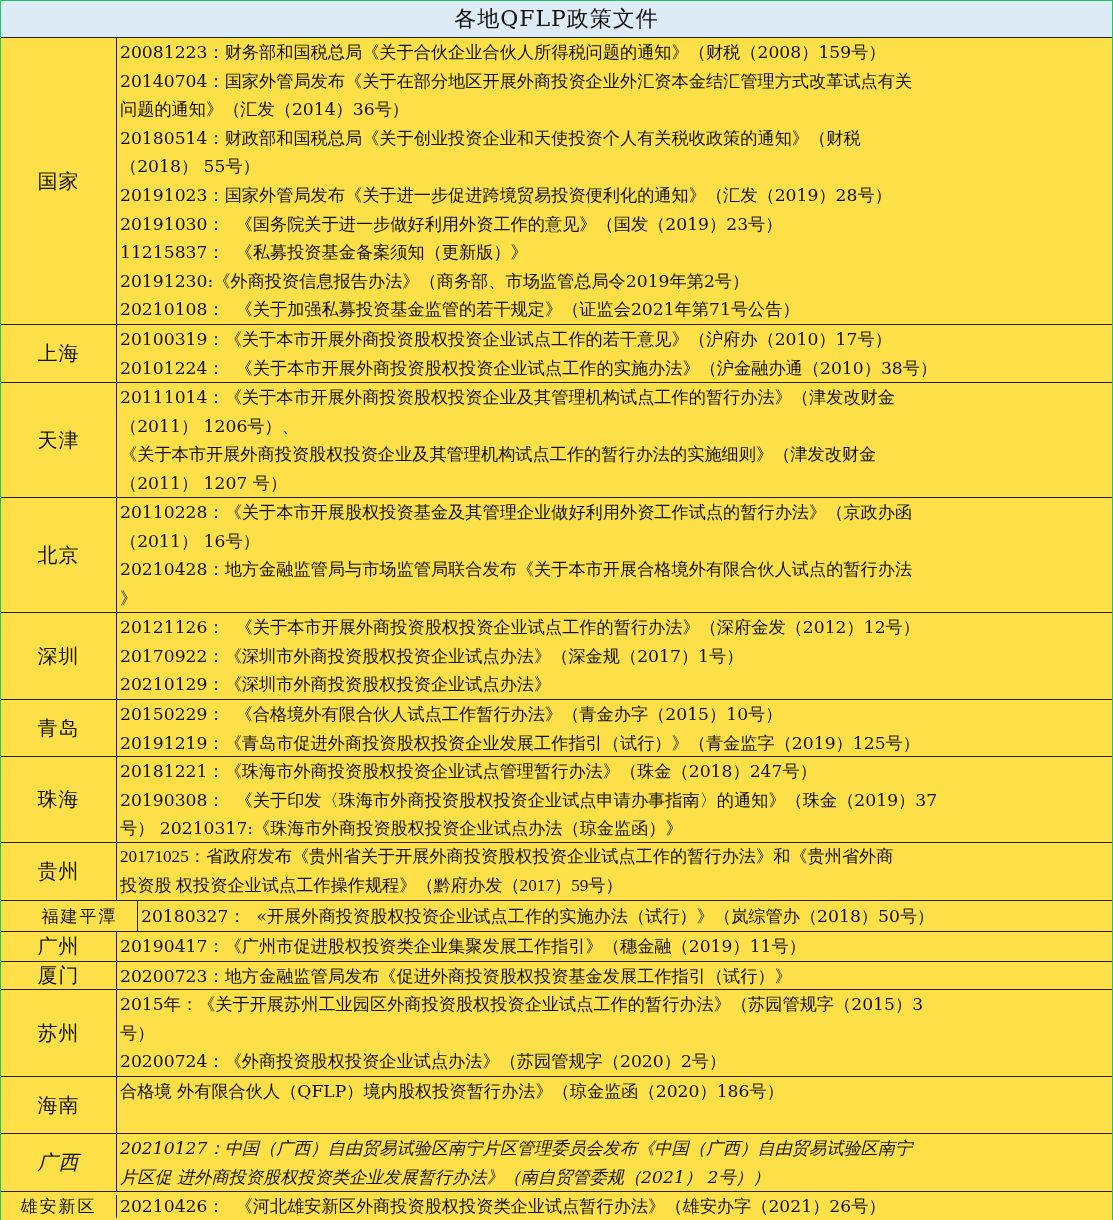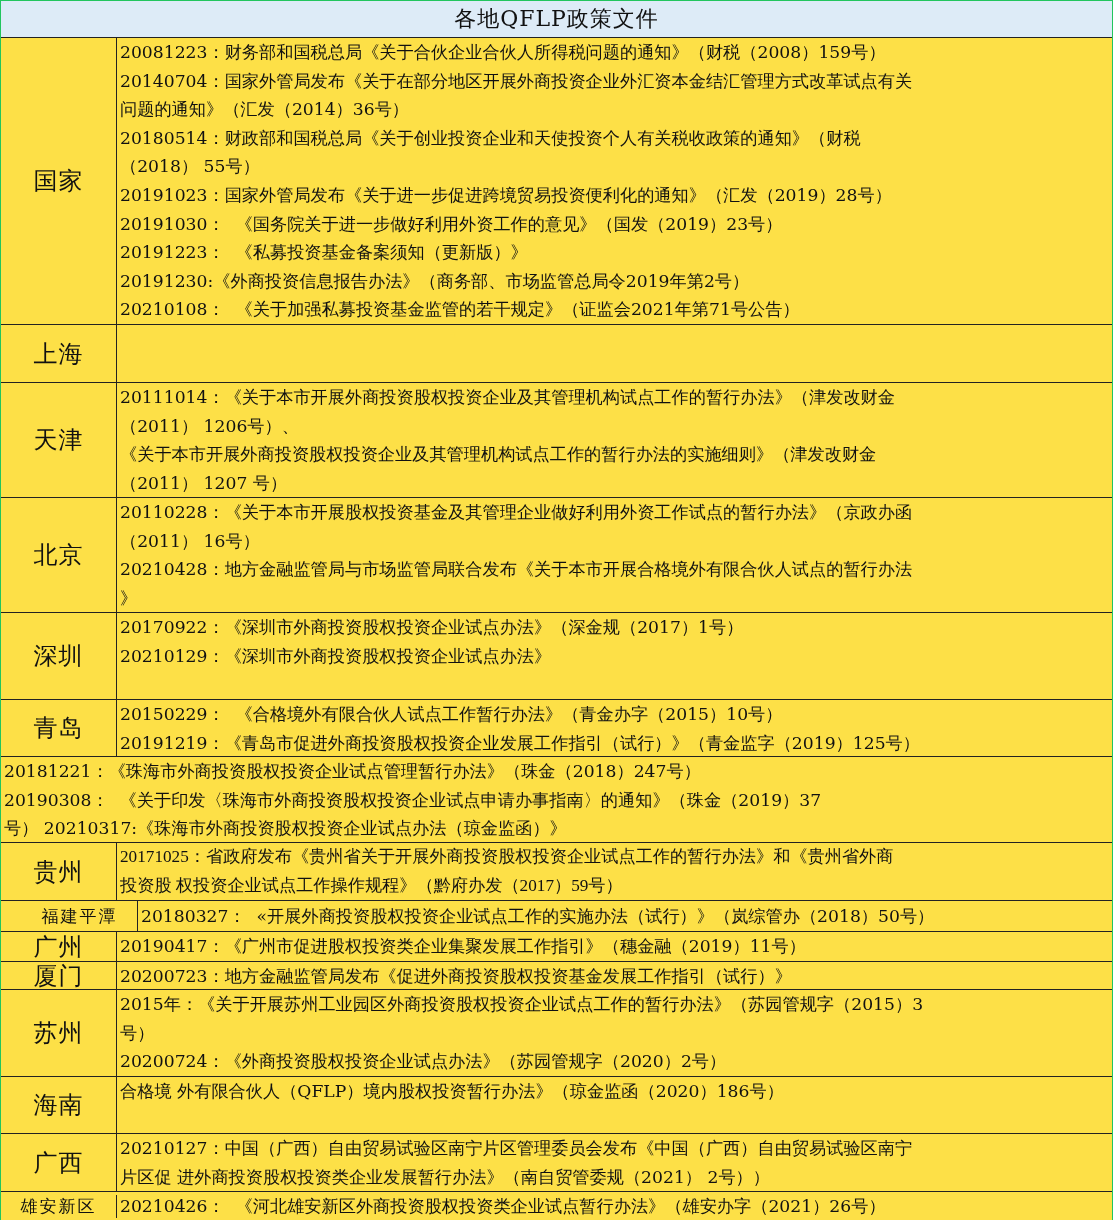--- a/index.html
+++ b/index.html
@@ -8,21 +8,21 @@
     .title-row {
       height: 36px; background: #ddebf7; border-bottom: 1px solid #222;
       display: flex; align-items: center; justify-content: center;
       font-size: 22px; letter-spacing: 1px;
     }
     .row { display: flex; border-bottom: 1px solid #222; }
     .row:last-child { border-bottom: none; }
     .region {
       width: 115px; flex: 0 0 115px; border-right: 1px solid #222;
       display: flex; align-items: center; justify-content: center;
-      font-size: 24px; letter-spacing: 1px;
+      font-size: 20px; letter-spacing: 1px;
     }
     .region.small { font-size: 17px; letter-spacing: 2px; }
     .docs { flex: 1; padding: 0 4px 0 3px; }
     .line {
       font-size: 17.2px; line-height: 28.6px; white-space: pre; overflow: hidden;
     }
   </style>
 </head>
 <body>
 
@@ -32,27 +32,31 @@
       <div class="row" style="height: 286px;">
     <div class="region">国家</div>
     <div class="docs" style="padding-top: 0px;">
           <div class="line">20081223：财务部和国税总局《关于合伙企业合伙人所得税问题的通知》（财税（2008）159号）</div>
           <div class="line">20140704：国家外管局发布《关于在部分地区开展外商投资企业外汇资本金结汇管理方式改革试点有关</div>
           <div class="line">问题的通知》（汇发（2014）36号）</div>
           <div class="line">20180514：财政部和国税总局《关于创业投资企业和天使投资个人有关税收政策的通知》（财税</div>
           <div class="line">（2018） 55号）</div>
           <div class="line">20191023：国家外管局发布《关于进一步促进跨境贸易投资便利化的通知》（汇发（2019）28号）</div>
           <div class="line">20191030：  《国务院关于进一步做好利用外资工作的意见》（国发（2019）23号）</div>
-          <div class="line">20191223：  《私募投资基金备案须知（更新版）》</div>
+          <div class="line">11215837：  《私募投资基金备案须知（更新版）》</div>
           <div class="line">20191230:《外商投资信息报告办法》（商务部、市场监管总局令2019年第2号）</div>
           <div class="line">20210108：  《关于加强私募投资基金监管的若干规定》（证监会2021年第71号公告）</div>
         </div>
   </div>
       <div class="row" style="height: 57px;">
     <div class="region">上海</div>
+    <div class="docs" style="padding-top: 0px;">
+          <div class="line">20100319：《关于本市开展外商投资股权投资企业试点工作的若干意见》（沪府办（2010）17号）</div>
+          <div class="line">20101224：  《关于本市开展外商投资股权投资企业试点工作的实施办法》（沪金融办通（2010）38号）</div>
+        </div>
   </div>
       <div class="row" style="height: 114px;">
     <div class="region">天津</div>
     <div class="docs" style="padding-top: 0px;">
           <div class="line">20111014：《关于本市开展外商投资股权投资企业及其管理机构试点工作的暂行办法》（津发改财金</div>
           <div class="line">（2011） 1206号）、</div>
           <div class="line">《关于本市开展外商投资股权投资企业及其管理机构试点工作的暂行办法的实施细则》（津发改财金</div>
           <div class="line">（2011） 1207 号）</div>
         </div>
   </div>
@@ -61,32 +65,34 @@
     <div class="docs" style="padding-top: 0px;">
           <div class="line">20110228：《关于本市开展股权投资基金及其管理企业做好利用外资工作试点的暂行办法》（京政办函</div>
           <div class="line">（2011） 16号）</div>
           <div class="line">20210428：地方金融监管局与市场监管局联合发布《关于本市开展合格境外有限合伙人试点的暂行办法</div>
           <div class="line">》</div>
         </div>
   </div>
       <div class="row" style="height: 86px;">
     <div class="region">深圳</div>
     <div class="docs" style="padding-top: 0.0999999px;">
+          <div class="line">20121126：  《关于本市开展外商投资股权投资企业试点工作的暂行办法》（深府金发（2012）12号）</div>
           <div class="line">20170922：《深圳市外商投资股权投资企业试点办法》（深金规（2017）1号）</div>
           <div class="line">20210129：《深圳市外商投资股权投资企业试点办法》</div>
         </div>
   </div>
       <div class="row" style="height: 56px;">
     <div class="region">青岛</div>
     <div class="docs" style="padding-top: 0px;">
           <div class="line">20150229：  《合格境外有限合伙人试点工作暂行办法》（青金办字（2015）10号）</div>
           <div class="line">20191219：《青岛市促进外商投资股权投资企业发展工作指引（试行）》（青金监字（2019）125号）</div>
         </div>
   </div>
       <div class="row" style="height: 85px;">
+    <div class="region">珠海</div>
     <div class="docs" style="padding-top: 0px;">
           <div class="line">20181221：《珠海市外商投资股权投资企业试点管理暂行办法》（珠金（2018）247号）</div>
           <div class="line">20190308：  《关于印发〈珠海市外商投资股权投资企业试点申请办事指南〉的通知》（珠金（2019）37</div>
           <div class="line">号） 20210317:《珠海市外商投资股权投资企业试点办法（琼金监函）》</div>
         </div>
   </div>
       <div class="row" style="height: 57px; font-family: Liberation Serif, serif;">
     <div class="region">贵州</div>
     <div class="docs" style="padding-top: 0px;">
           <div class="line">20171025：省政府发布《贵州省关于开展外商投资股权投资企业试点工作的暂行办法》和《贵州省外商</div>
@@ -118,21 +124,21 @@
           <div class="line">号）</div>
           <div class="line">20200724：《外商投资股权投资企业试点办法》（苏园管规字（2020）2号）</div>
         </div>
   </div>
       <div class="row" style="height: 56px;">
     <div class="region">海南</div>
     <div class="docs" style="padding-top: 0px;">
           <div class="line">合格境 外有限合伙人（QFLP）境内股权投资暂行办法》（琼金监函（2020）186号）</div>
         </div>
   </div>
-      <div class="row" style="height: 57px;">
+      <div class="row" style="height: 57px; font-style: italic;">
     <div class="region">广西</div>
     <div class="docs" style="padding-top: 0px;">
           <div class="line">20210127：中国（广西）自由贸易试验区南宁片区管理委员会发布《中国（广西）自由贸易试验区南宁</div>
           <div class="line">片区促 进外商投资股权投资类企业发展暂行办法》（南自贸管委规（2021） 2号））</div>
         </div>
   </div>
       <div class="row" style="height: 28px; align-items: center;">
     <div class="region small">雄安新区</div>
     <div class="docs" style="padding-top: 0px;">
           <div class="line">20210426：  《河北雄安新区外商投资股权投资类企业试点暂行办法》（雄安办字（2021）26号）</div>

